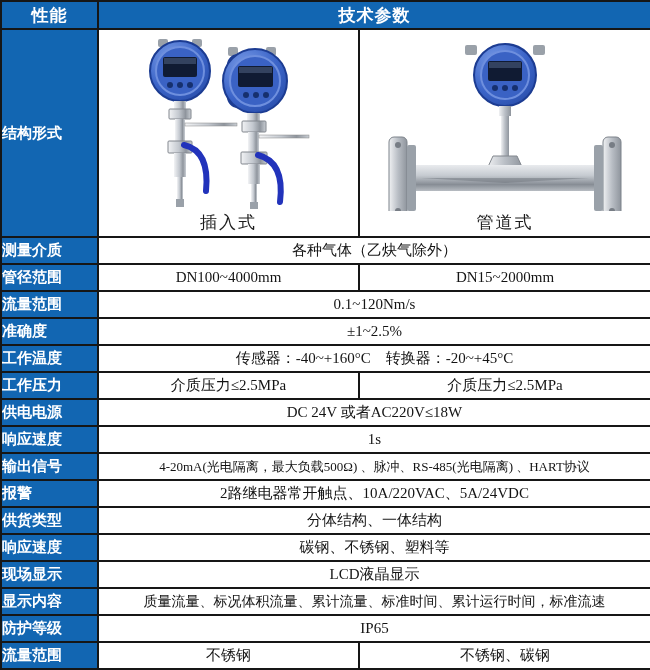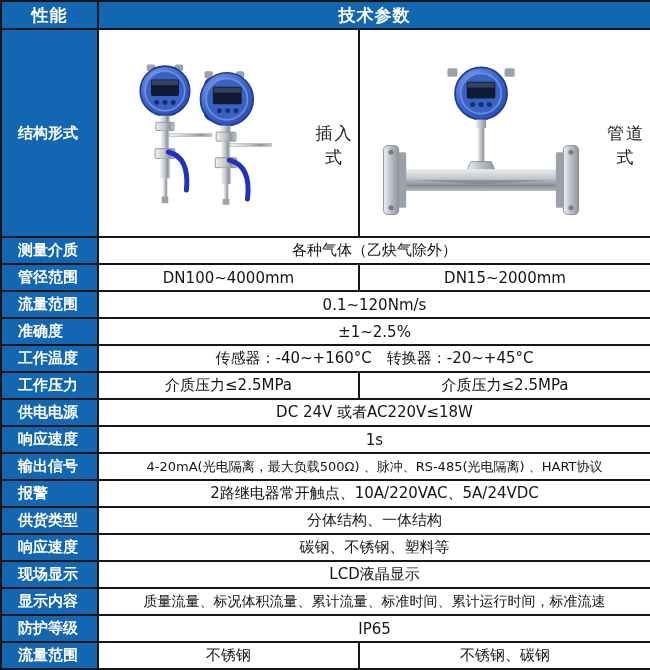--- a/index.html
+++ b/index.html
@@ -1,29 +1,29 @@
 <!DOCTYPE html>
 <html><head>
 <meta charset="utf-8">
 <style>
   html,body{margin:0;padding:0;background:#ffffff;}
   body{font-family:"DejaVu Sans","Liberation Sans",sans-serif;}
-  .page{width:542px;height:670px;box-sizing:border-box;}
+  .page{width:542px;height:670px;box-sizing:border-box;font-family:Liberation Serif, serif;}
   table.spec{width:650px;height:670px;border-collapse:collapse;table-layout:fixed;}
   table.spec td,table.spec th{border:2px solid #161616;box-sizing:border-box;overflow:hidden;}
   col.c1{width:97px;} col.c2{width:261px;} col.c3{width:292px;}
   th.hdr{background:#1266b2;color:#ffffff;font-size:17px;font-weight:bold;height:28px;text-align:center;letter-spacing:1px;}
-  td.lbl{background:#1266b2;color:#ffffff;font-size:15px;font-weight:bold;text-align:left;padding:0 2px 0 16px;white-space:nowrap;}
+  td.lbl{background:#1266b2;color:#ffffff;font-size:15px;font-weight:bold;text-align:left;padding:0 2px 0 0;white-space:nowrap;}
   td.val{background:#ffffff;color:#141414;font-size:15px;text-align:center;white-space:nowrap;padding:0 0;}
   td.val.small{font-size:13px;}
   td.val.med{font-size:14px;}
   tr.datarow{height:27px;}
   tr.imgrow{height:208px;}
   td.imgcell{background:#ffffff;vertical-align:middle;text-align:center;padding:0;}
-  .imgwrap{display:flex;flex-direction:row;align-items:center;justify-content:flex-end;height:204px;}
+  .imgwrap{display:flex;flex-direction:column;align-items:center;justify-content:flex-end;height:204px;}
   .caption{font-size:17px;color:#1c1c1c;line-height:24px;height:24px;letter-spacing:2px;}
   svg{display:block;}
 </style>
 </head>
 <body>
 
 <div class="page">
 <table class="spec">
   <colgroup>
         <col class="c1">

